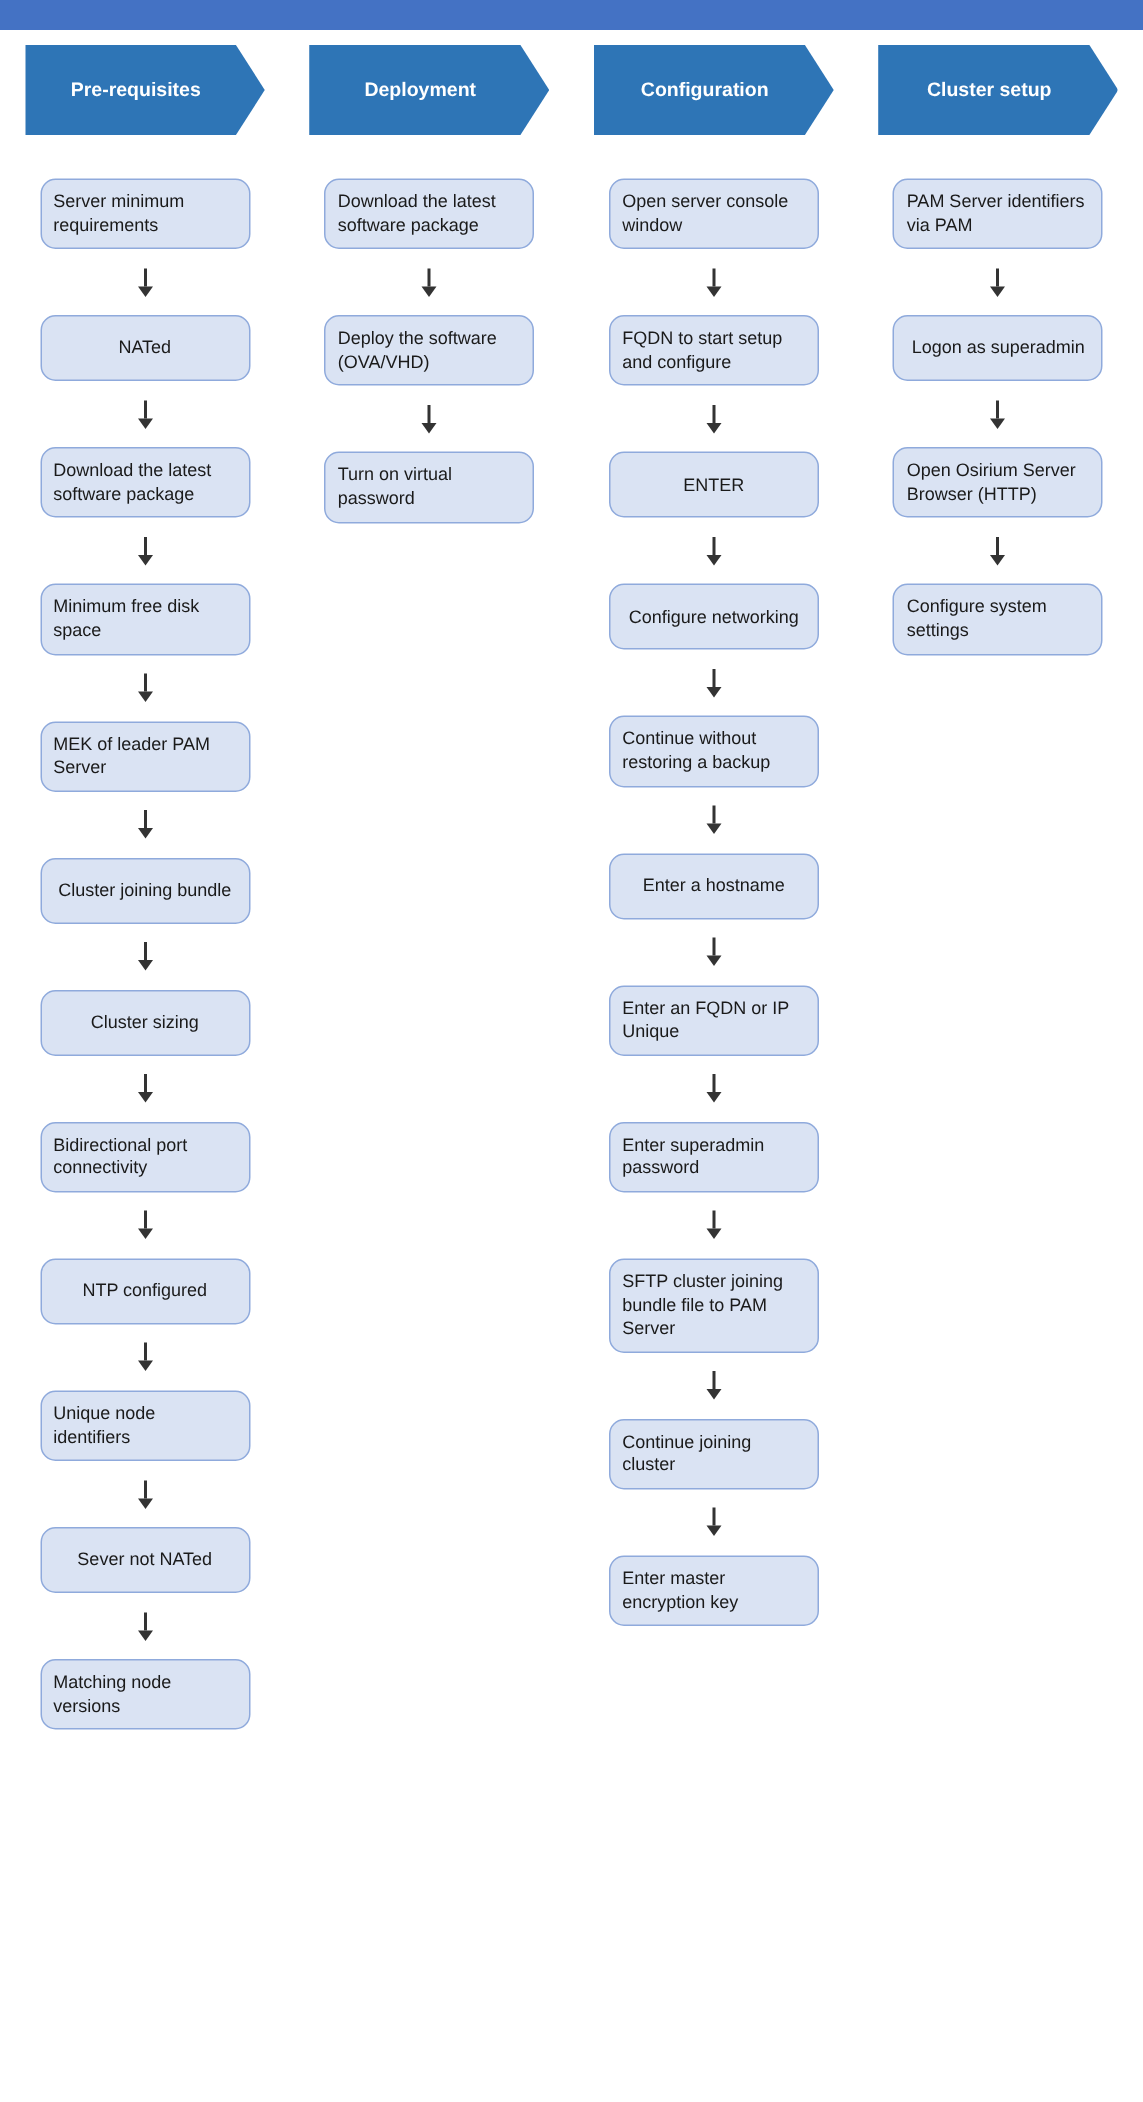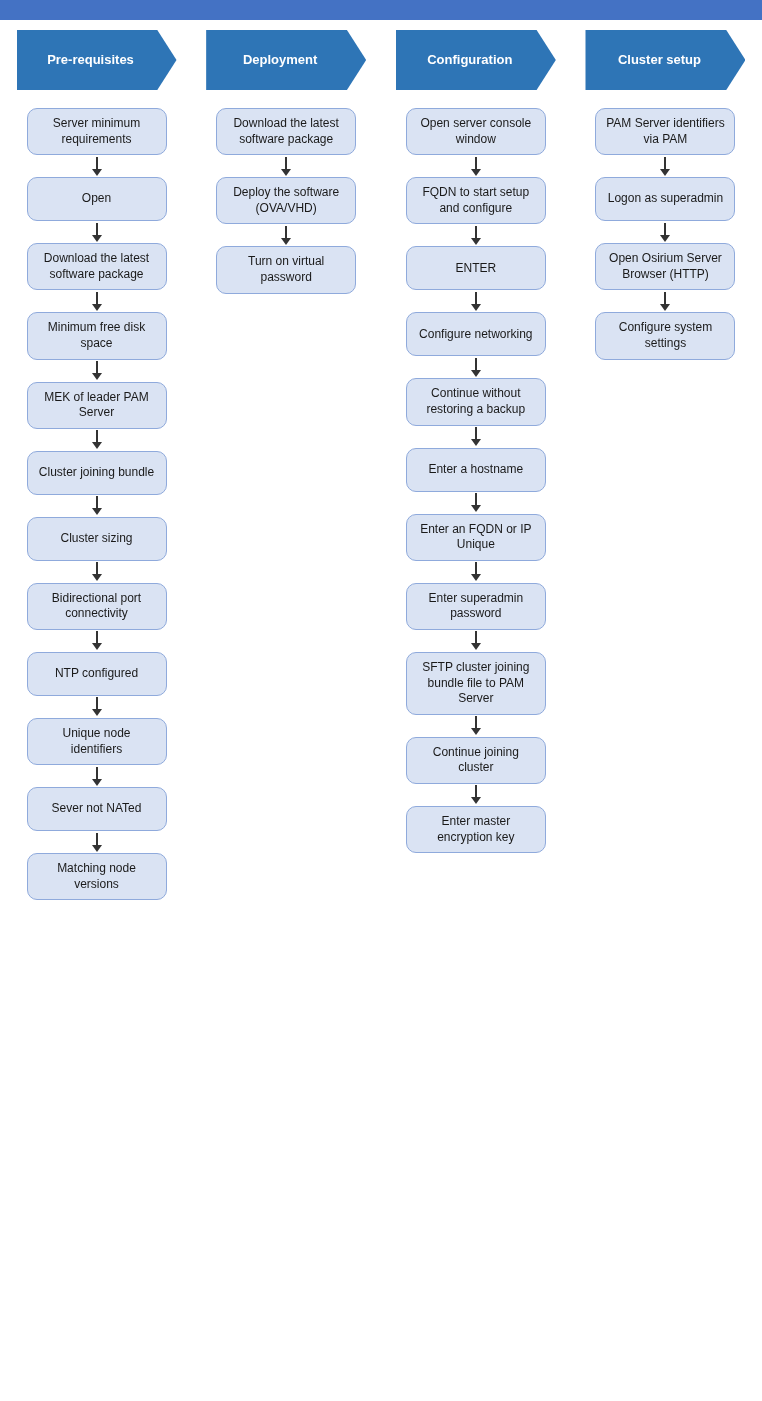--- a/index.html
+++ b/index.html
@@ -35,21 +35,21 @@
       padding: 10px 4px 16px 4px;
       gap: 4px;
       justify-content: space-between;
     }
 
     .column {
       display: flex;
       flex-direction: column;
       align-items: center;
       width: 185px;
-      gap: 0;
+      gap: 11px;
     }
 
     
     .arrow-header {
       position: relative;
       width: 160px;
       height: 60px;
       background: #2e75b6;
       display: flex;
       align-items: center;
@@ -70,21 +70,20 @@
     
     .step-box {
       background: #dae3f3;
       border: 1.5px solid #8faadc;
       border-radius: 10px;
       width: 140px;
       min-height: 44px;
       display: flex;
       align-items: center;
       justify-content: center;
-      text-align: center;
       font-size: 12px;
       color: #1a1a1a;
       padding: 7px 8px;
       line-height: 1.3;
     }
 
     
     .arrow-connector {
       display: flex;
       flex-direction: column;
@@ -117,21 +116,21 @@
 
   <div class="column">
         <div class="arrow-header">
           <span>Pre-requisites</span>
         </div>
         <div class="step-box">Server minimum requirements</div>
         <div class="arrow-connector">
           <div class="arrow-line"></div>
           <div class="arrow-down"></div>
         </div>
-        <div class="step-box">Open</div>
+        <div class="step-box">NATed</div>
         <div class="arrow-connector">
           <div class="arrow-line"></div>
           <div class="arrow-down"></div>
         </div>
         <div class="step-box">Download the latest software package</div>
         <div class="arrow-connector">
           <div class="arrow-line"></div>
           <div class="arrow-down"></div>
         </div>
         <div class="step-box">Minimum free disk space</div>

